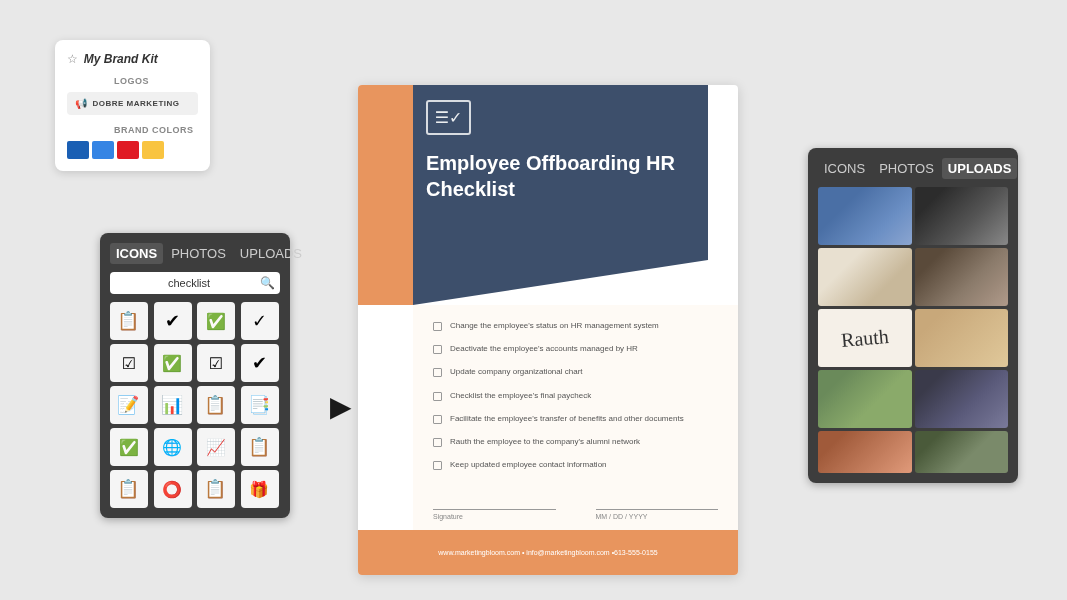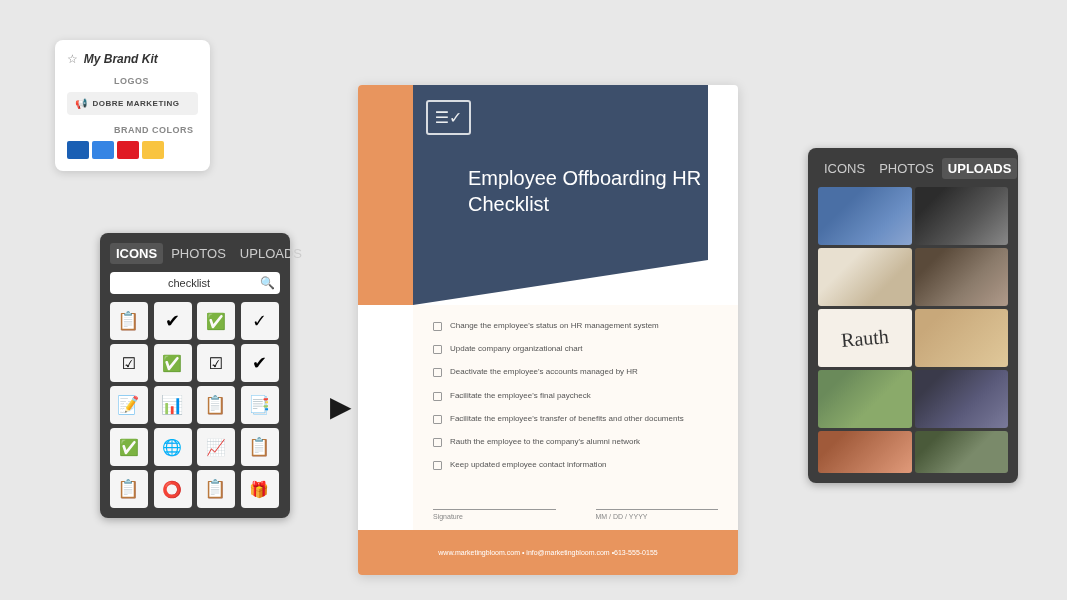--- a/index.html
+++ b/index.html
@@ -179,28 +179,27 @@
       border: 2px solid rgba(255,255,255,0.8);
       border-radius: 3px;
       display: flex;
       align-items: center;
       justify-content: center;
       color: rgba(255,255,255,0.9);
       font-size: 16px;
     }
     .doc-title {
       position: absolute;
-      top: 80px;
+      top: 65px;
       left: 68px;
       color: #fff;
       font-size: 20px;
-      font-weight: normal;
+      font-weight: bold;
       line-height: 1.3;
       width: 270px;
-      margin-left: 42px;
     }
     .doc-body {
       position: absolute;
       top: 220px;
       left: 55px;
       right: 0;
       bottom: 45px;
       background: #fefaf5;
       padding: 15px 20px;
     }
@@ -378,29 +377,29 @@
 
   <div class="doc-title">Employee Offboarding HR Checklist</div>
 
   <div class="doc-body">
     <div class="checklist-item">
       <div class="check-box"></div>
       <span class="checklist-text">Change the employee's status on HR management system</span>
     </div>
     <div class="checklist-item">
       <div class="check-box"></div>
+      <span class="checklist-text">Deactivate the employee's accounts managed by HR</span>
+    </div>
+    <div class="checklist-item">
+      <div class="check-box"></div>
       <span class="checklist-text">Update company organizational chart</span>
     </div>
     <div class="checklist-item">
       <div class="check-box"></div>
-      <span class="checklist-text">Deactivate the employee's accounts managed by HR</span>
-    </div>
-    <div class="checklist-item">
-      <div class="check-box"></div>
-      <span class="checklist-text">Facilitate the employee's final paycheck</span>
+      <span class="checklist-text">Checklist the employee's final paycheck</span>
     </div>
     <div class="checklist-item">
       <div class="check-box"></div>
       <span class="checklist-text">Facilitate the employee's transfer of benefits and other documents</span>
     </div>
     <div class="checklist-item">
       <div class="check-box"></div>
       <span class="checklist-text">Rauth the employee to the company's alumni network</span>
     </div>
     <div class="checklist-item">

